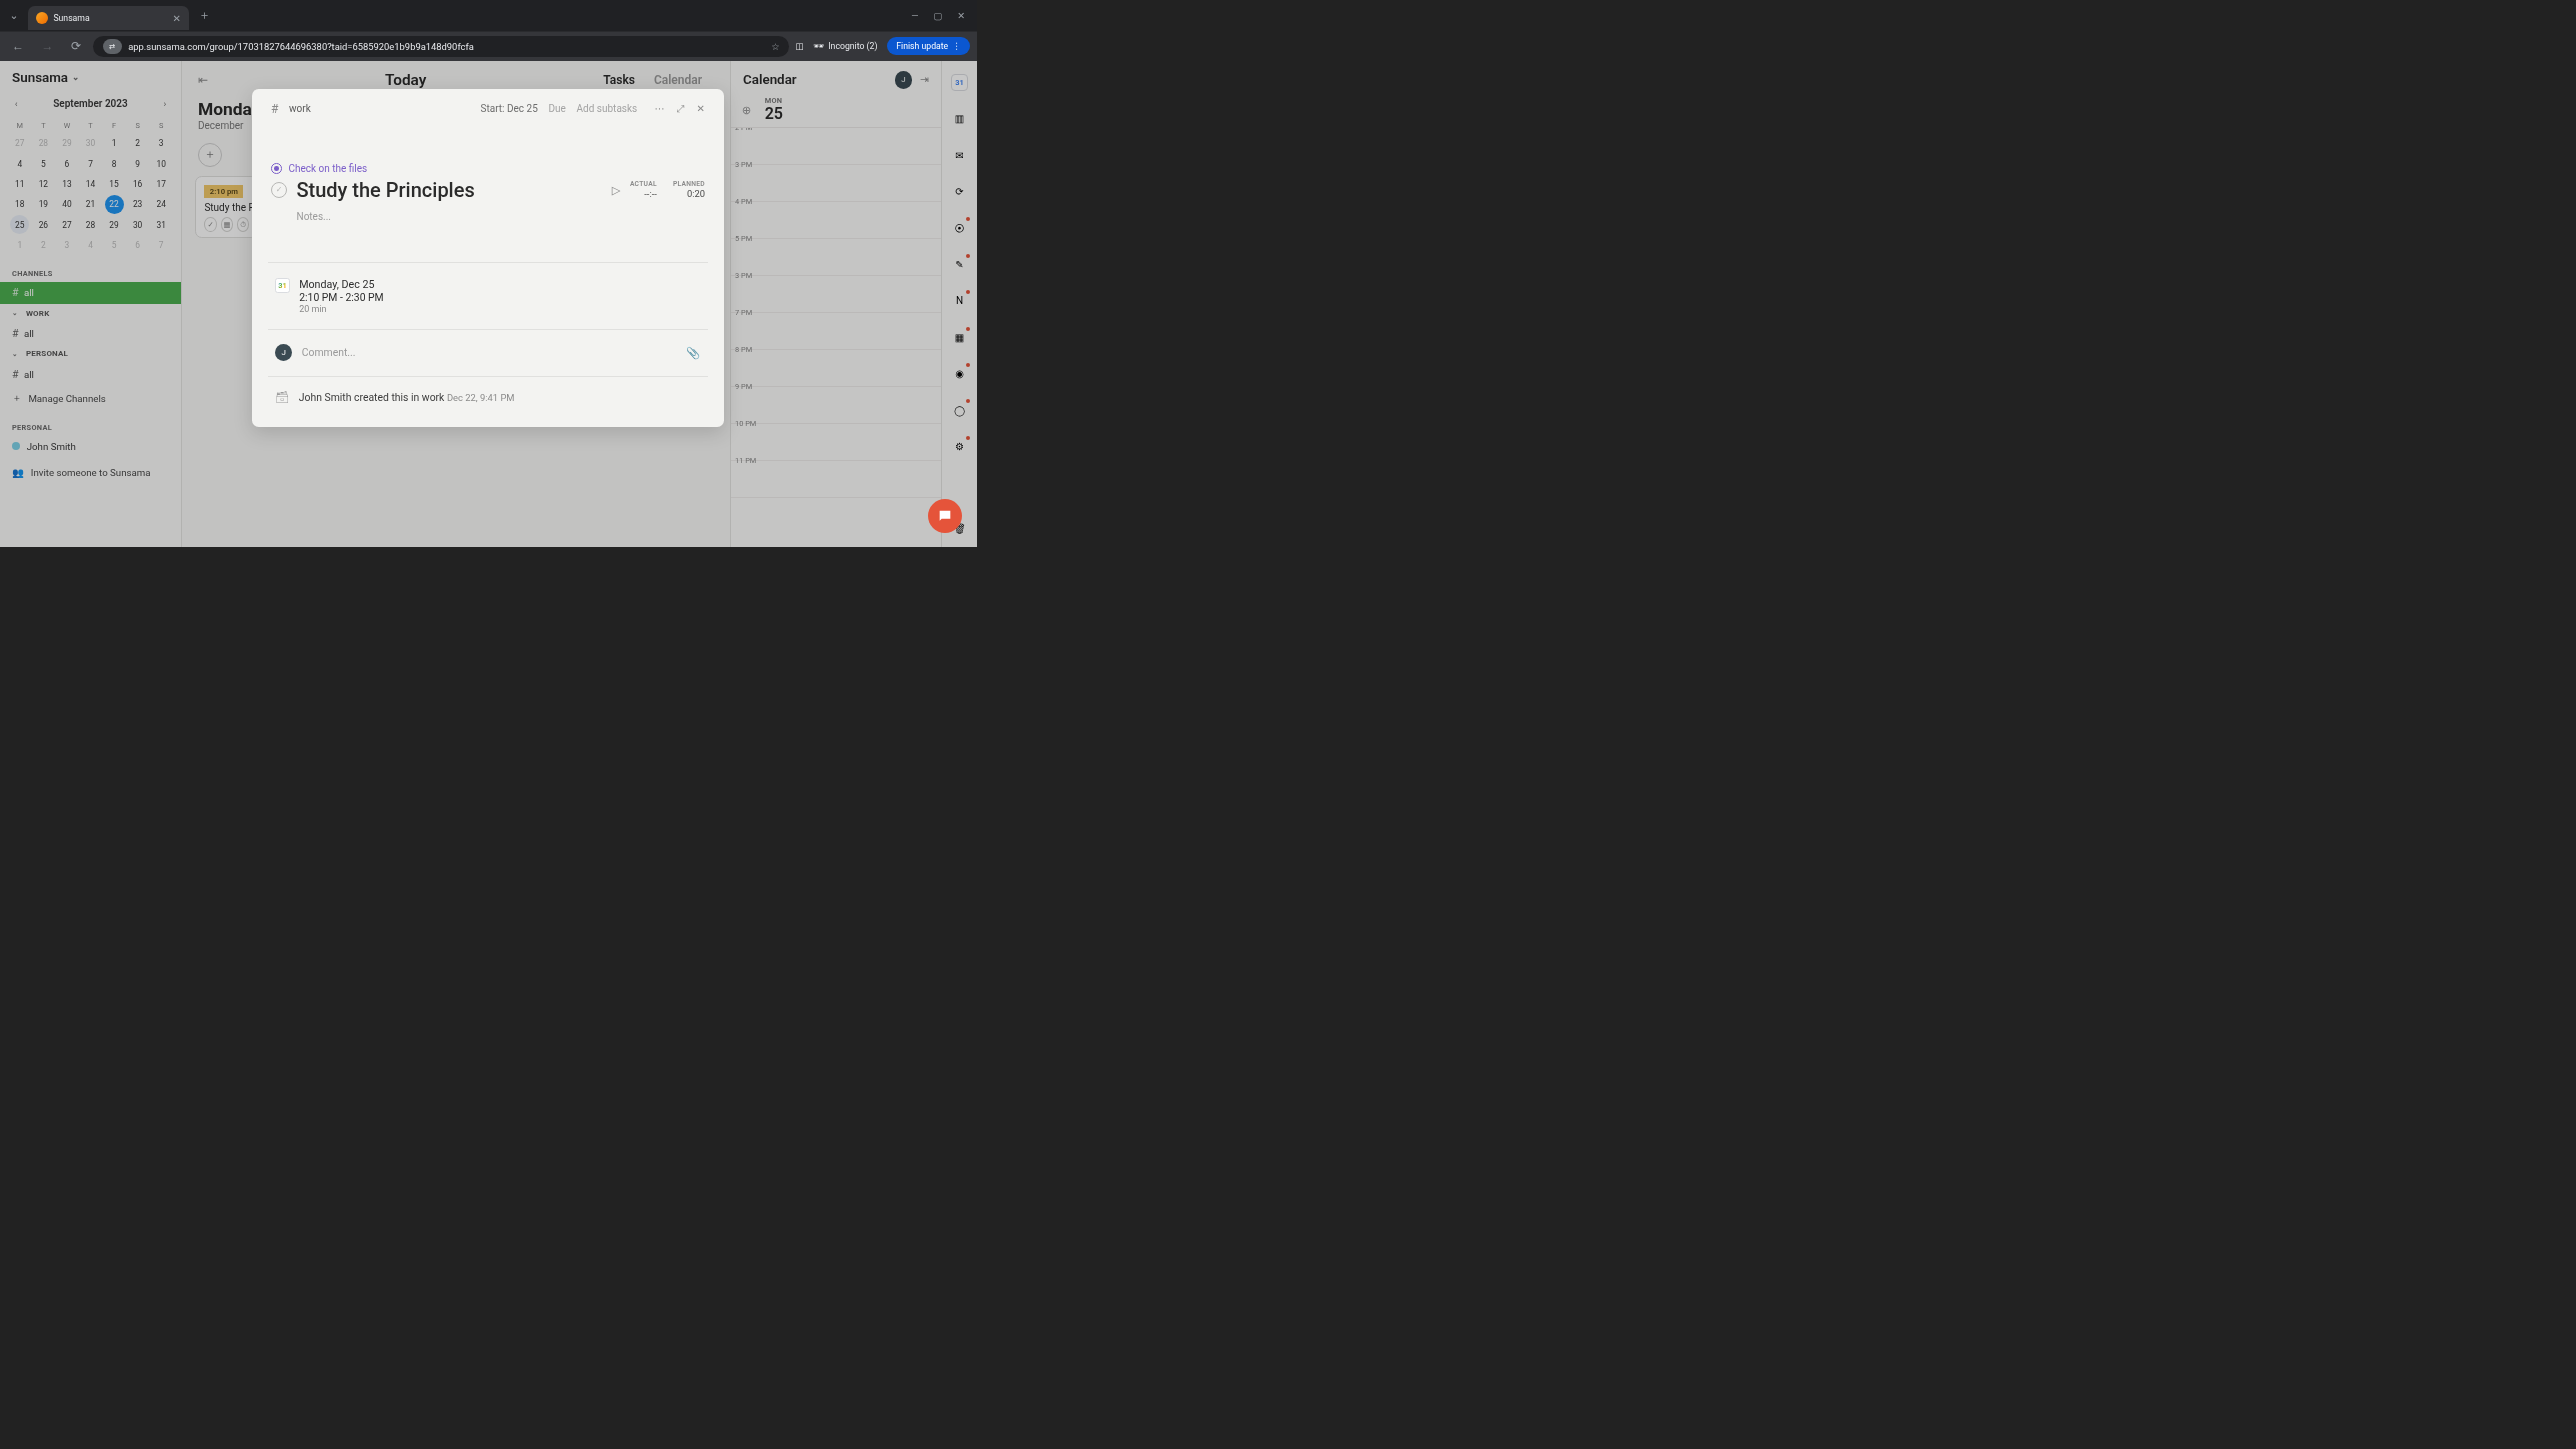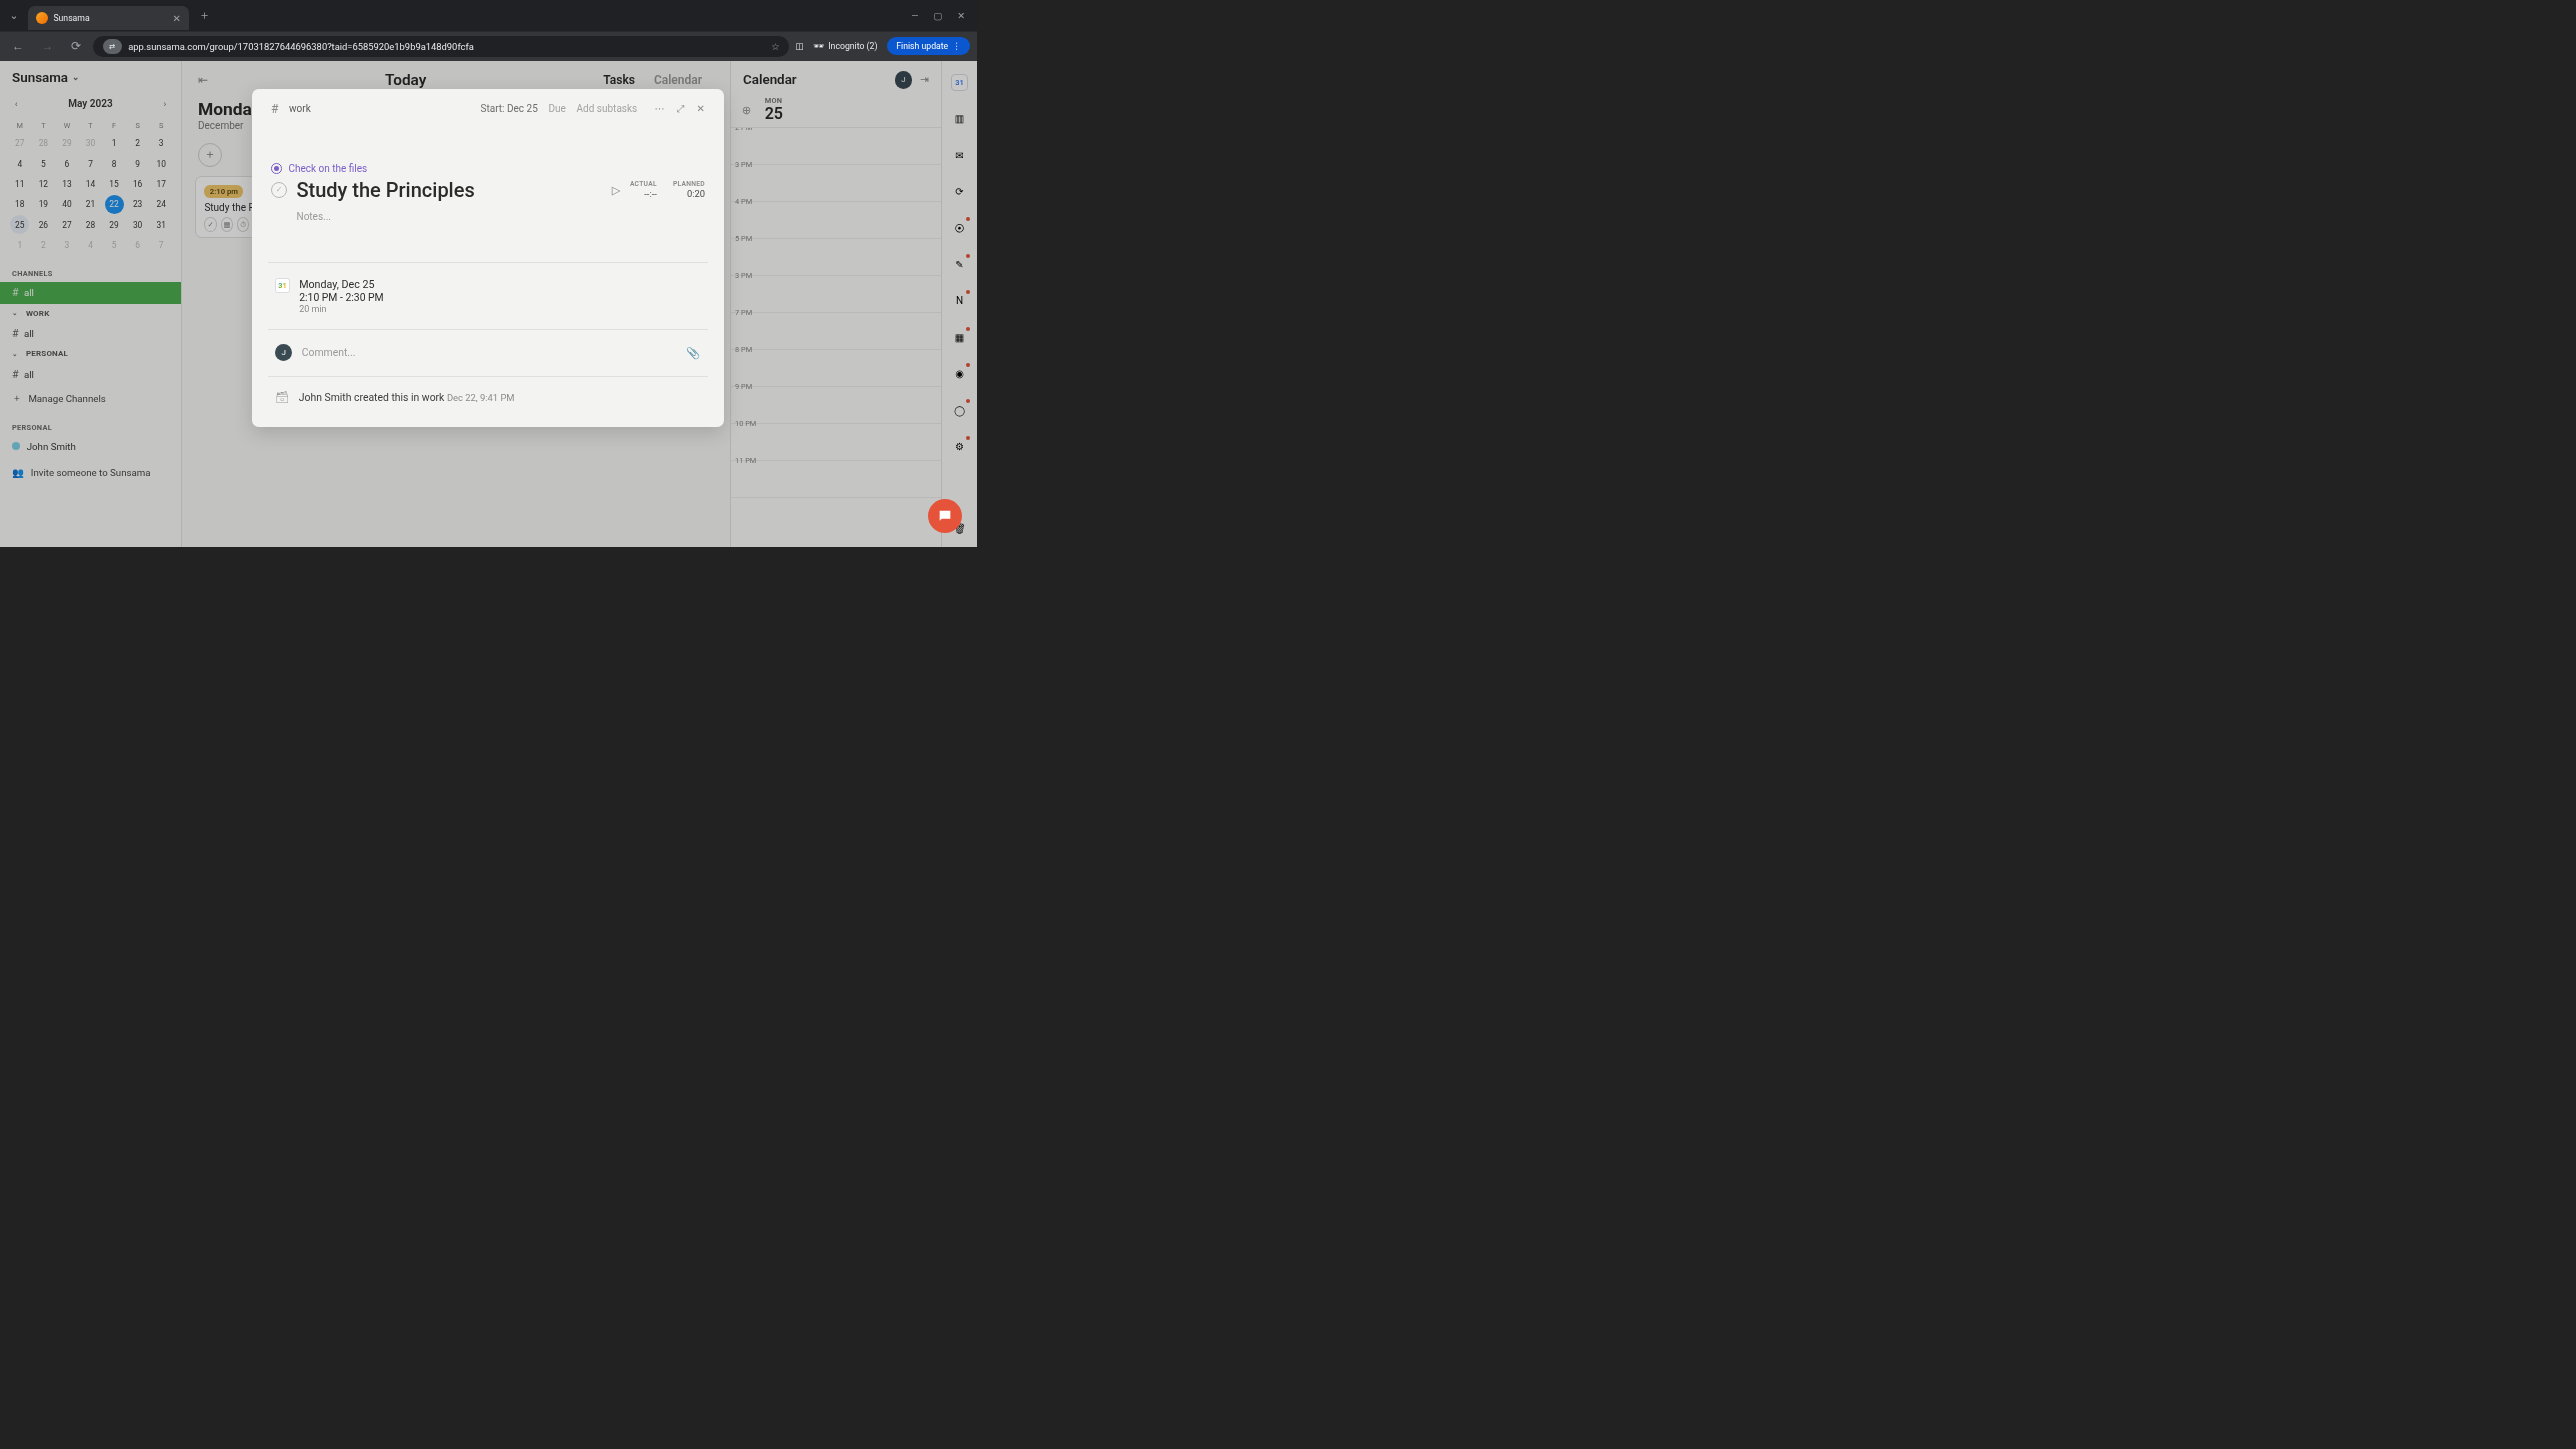--- a/index.html
+++ b/index.html
@@ -57,21 +57,21 @@
 .main-header { display:flex; align-items:center; padding:10.7px 16px 0; gap:9.4px;}
 .collapse-btn { color:#8a8a8a; font-size:12px; cursor:pointer;}
 .today-label { font-size:15.4px; font-weight:600; color:#2b2b2b; flex:1;text-align:center;}
 .view-tabs { display:flex; gap:19px; padding-right:12px;}
 .view-tab { font-size:12px; font-weight:600; color:#9a9a9a; cursor:pointer;}
 .view-tab.active-tab { color:#2b2b2b; }
 .day-title { padding: 9.4px 16px 1.3px; font-size:17.4px; font-weight:700; color:#2b2b2b;}
 .day-sub { padding: 0 16px; font-size:10px; color:#7a7a7a;}
 .add-task { margin: 12px 16px 6.7px; width:24px; height:24px; border-radius:50%; border:1px solid #cfcfcf; display:flex; align-items:center; justify-content:center; color:#7a7a7a; font-size:12px; cursor:pointer;}
 .task-card { margin: 2.7px 13.4px; padding:6.7px 8px 5.4px; border:0.7px solid #e0e0de; border-radius:6.7px; background:#fff; width: 63px; overflow:hidden;}
-.task-time-badge { display:inline-block; background:#f3c96b; color:#5a4a1c; font-size:7.7px; font-weight:600; padding:2px 5.4px; border-radius:6px;}
+.task-time-badge { display:inline-block; background:#f3c96b; color:#5a4a1c; font-size:7.7px; font-weight:600; padding:2px 5.4px; border-radius:0;}
 .task-card-title { font-size:10px; color:#2d2d2d; padding:4px 0 4px; white-space:nowrap;}
 .task-card-icons { display:flex; gap:4px; }
 .mini-icon { width:14.8px; height:14.8px; border:0.7px solid #d6d6d4; border-radius:50%; display:flex; align-items:center; justify-content:center; font-size:7.4px; color:#8a8a8a;}
 
 
 .cal-col { width: 211px; border-left:0.7px solid #e4e4e2; background:#fdfdfc; display:flex; flex-direction:column;}
 .cal-col-header { display:flex; align-items:center; padding:10.7px 12px 6.7px; gap:8px;}
 .cal-col-title { font-size:13.4px; font-weight:600; color:#2b2b2b; flex:1;}
 .avatar-j { width:17.4px; height:17.4px; border-radius:50%; background:#3a4a52; color:#fff; font-size:8px; display:flex; align-items:center; justify-content:center;}
 .expand-col { color:#8a8a8a; font-size:10.7px; cursor:pointer;}
@@ -175,21 +175,21 @@
 <div class="app">
   <div class="dim-overlay"></div>
 
   <div class="sidebar">
     <div class="workspace-name">
       <span>Sunsama</span>
       <span style="font-size:8.7px;color:#6b6b6b;">⌄</span>
     </div>
     <div class="cal-header">
       <span class="cal-nav">‹</span>
-      <span class="cal-month">May 2023</span>
+      <span class="cal-month">September 2023</span>
       <span class="cal-nav">›</span>
     </div>
     <div class="mini-cal">
       <div class="cal-row" id="dow-row">
           <div class="cal-dow">M</div>
           <div class="cal-dow">T</div>
           <div class="cal-dow">W</div>
           <div class="cal-dow">T</div>
           <div class="cal-dow">F</div>
           <div class="cal-dow">S</div>

